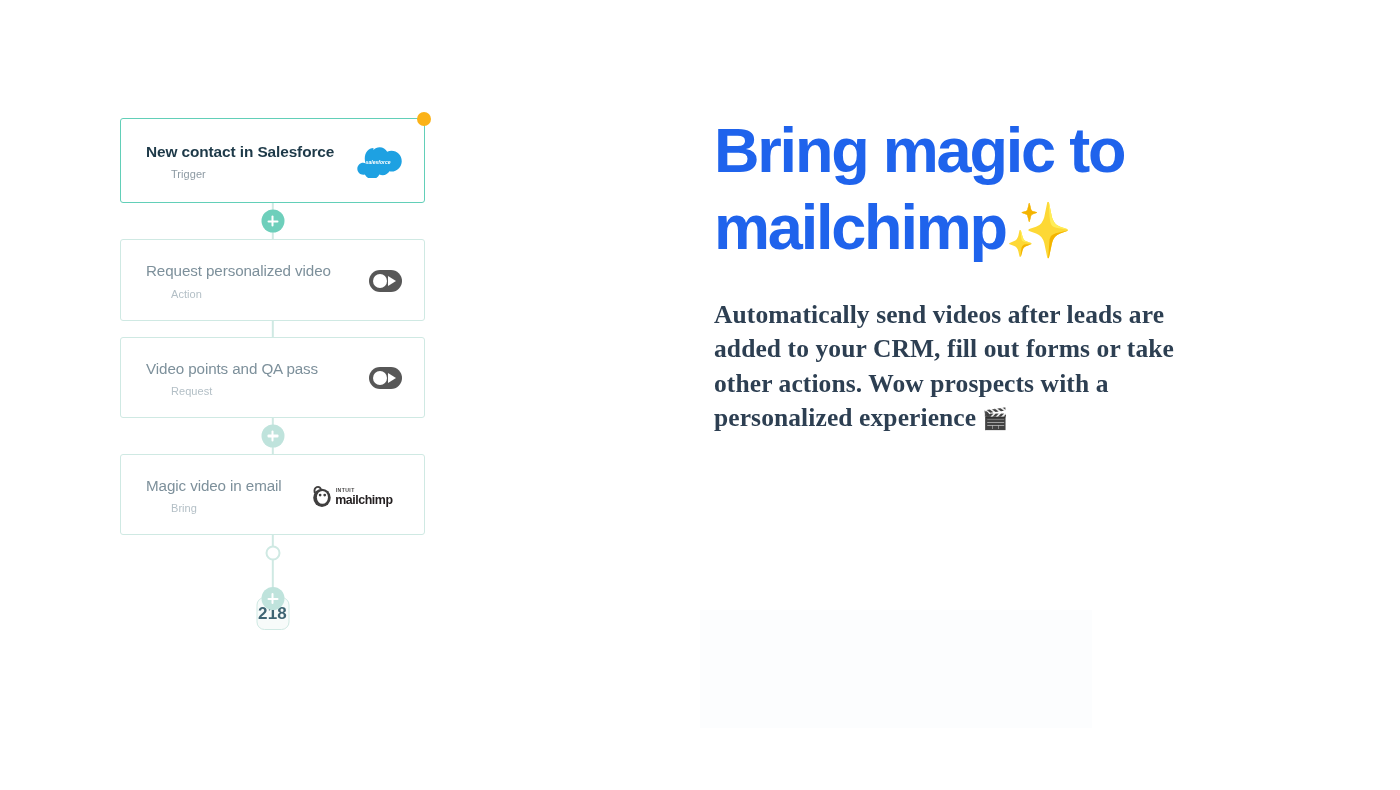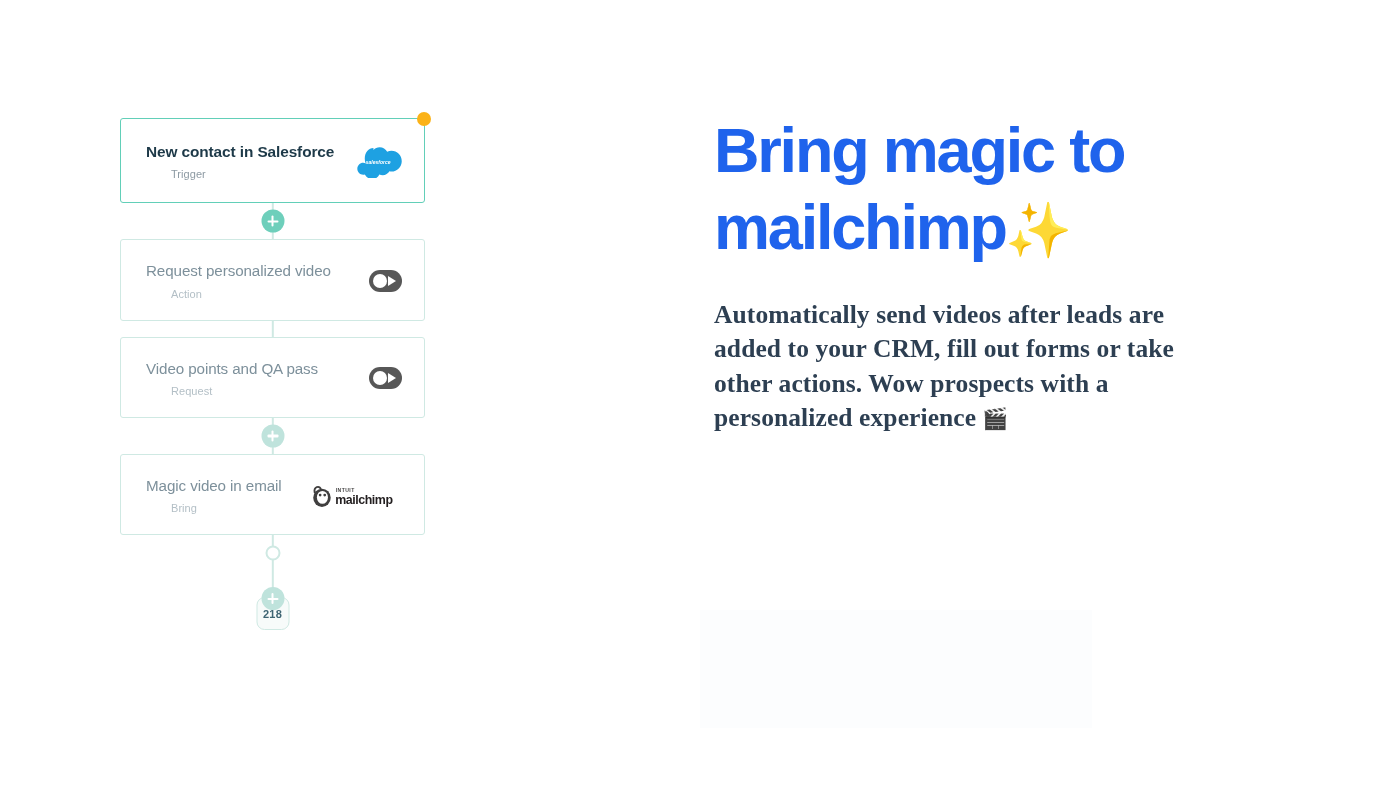--- a/index.html
+++ b/index.html
@@ -188,21 +188,21 @@
     position: absolute;
     left: 50%;
     top: 62px;
     transform: translateX(-50%);
     width: 33px; height: 33px;
     box-sizing: border-box;
     background: #f7fbfa;
     border: 1.6px solid #cfe9e3;
     border-radius: 8px;
     display: flex; align-items: center; justify-content: center;
-    font-size: 11px;
+    font-size: 17px;
     font-weight: 700;
     color: #3f6573;
     letter-spacing: 0.2px;
     z-index: 4;
   }
 
   
   .copy {
     position: absolute;
     left: 714px;

